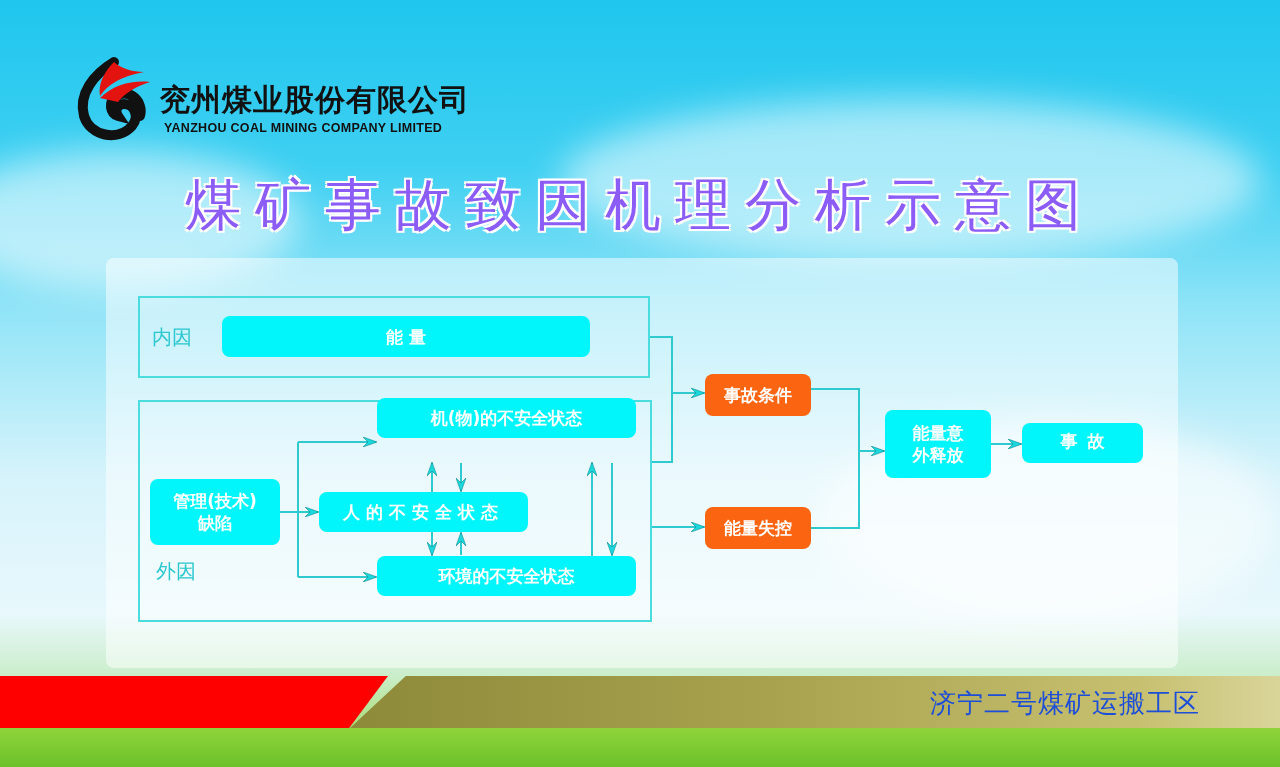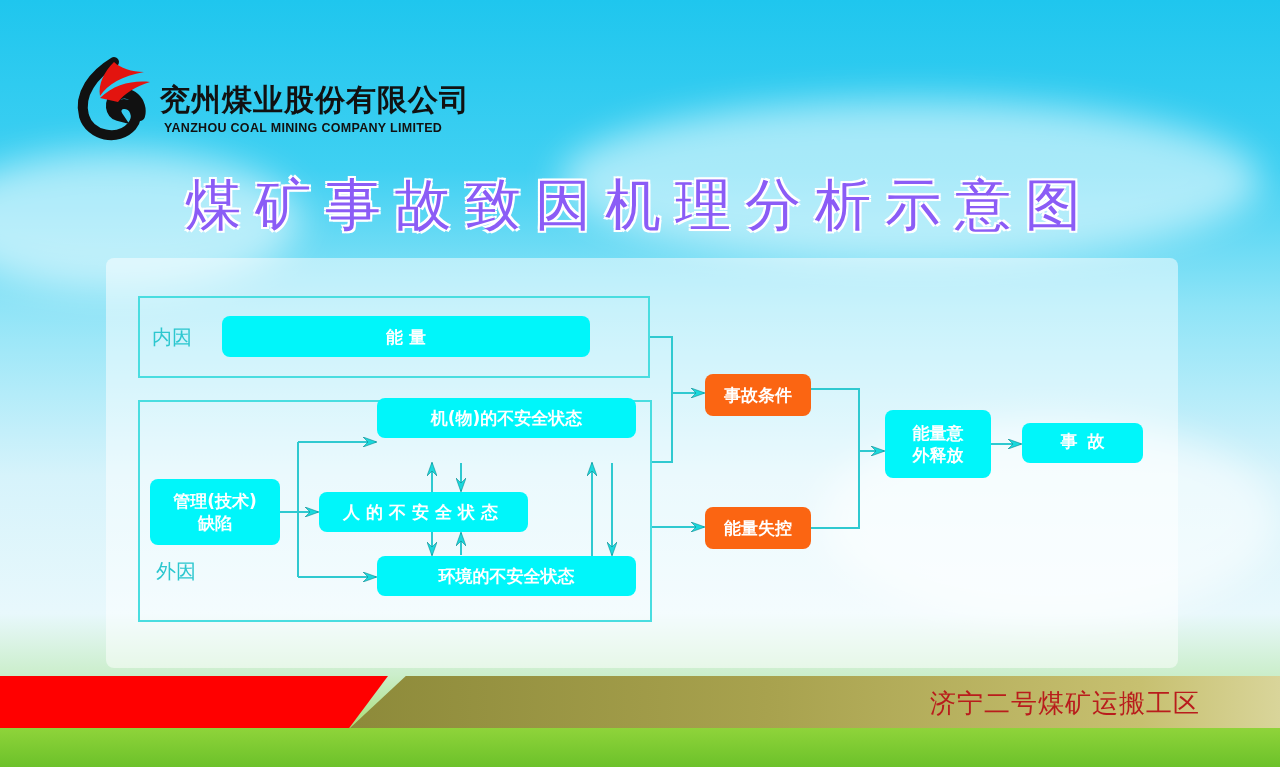--- a/index.html
+++ b/index.html
@@ -34,21 +34,21 @@
   svg.conn { position:absolute; left:0; top:0; width:1280px; height:767px; pointer-events:none; }
   .band-red {
     position:absolute; left:0; top:676px; width:388px; height:52px; background:#ff0000;
     clip-path: polygon(0 0, 100% 0, 90% 100%, 0 100%);
   }
   .band-olive {
     position:absolute; left:350px; top:676px; width:930px; height:52px;
     background: linear-gradient(90deg, #8d8a3a 0%, #a8a24e 45%, #c7c070 85%, #d9d59a 100%);
     clip-path: polygon(6% 0, 100% 0, 100% 100%, 0 100%);
   }
-  .band-text { position:absolute; right:80px; top:686px; font-size:26px; color:#b91c1c; letter-spacing:1px; }
+  .band-text { position:absolute; right:80px; top:686px; font-size:26px; color:#1d4ed8; letter-spacing:1px; }
   .grass { position:absolute; left:0; top:728px; width:1280px; height:39px; background:linear-gradient(180deg,#8fd43a,#6cc12a); }
 </style>
 </head>
 <body>
 
 <div class="cloud" style="left:560px;top:100px;width:700px;height:160px;"></div>
 <div class="cloud" style="left:-60px;top:150px;width:360px;height:140px;"></div>
 <div class="cloud" style="left:820px;top:420px;width:460px;height:200px;"></div>
 
 <div class="logo">

